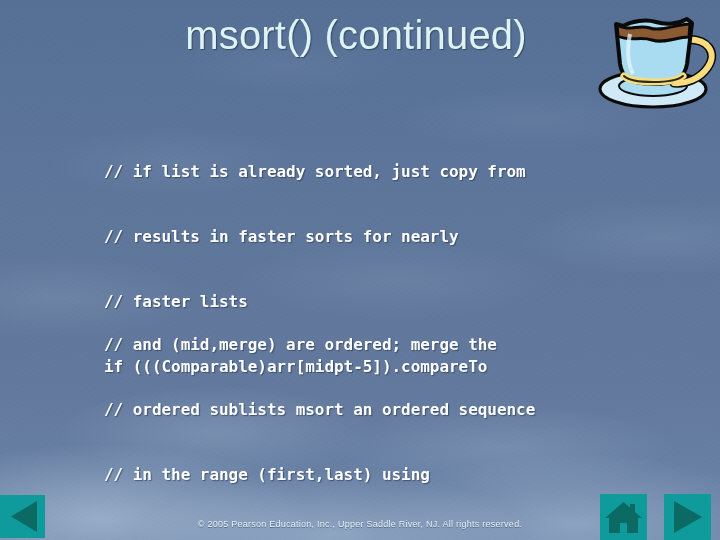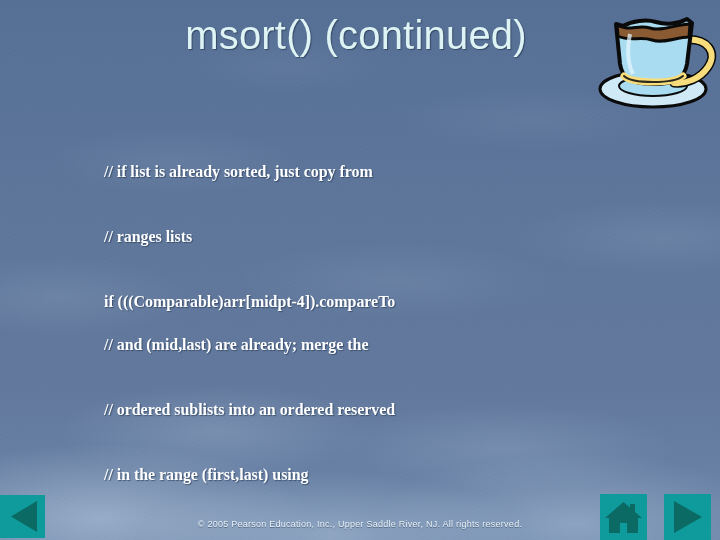--- a/index.html
+++ b/index.html
@@ -53,21 +53,21 @@
     font-family:"DejaVu Sans Mono","Liberation Mono",monospace;
     font-size:16px;font-weight:700;
     color:#ffffff;
     line-height:21.6px;
     letter-spacing:-0.05px;
     white-space:pre;
     text-shadow:1px 1px 1px rgba(30,46,70,.55);
   }
   #code-block-a{top:118px;}
   #code-block-b{top:291px;}
-  .code-line{white-space:pre;font-family:Liberation Serif, serif;}
+  .code-line{white-space:pre;}
 
   .footer{
     position:absolute;left:0;top:519px;width:720px;text-align:center;
     font-size:9px;color:#e8f2f8;letter-spacing:.25px;
     text-shadow:0 1px 0 rgba(30,46,70,.5);
     white-space:nowrap;
   }
 
   .nav-btn{
     position:absolute;
@@ -106,28 +106,29 @@
     <path d="M38 72 C46 80 88 80 97 72" fill="none" stroke="#f7dd7c" stroke-width="7" stroke-linecap="round"></path>
     <path d="M38 72 C46 80 88 80 97 72" fill="none" stroke="#0a0a0a" stroke-width="2" stroke-linecap="round" opacity=".85"></path>
 
     <path d="M44 30 C41 45 42 60 47 70" fill="none" stroke="#e3f5fd" stroke-width="4" opacity=".75"></path>
   </svg>
 
   <div class="title">msort() (continued)</div>
 
   <div class="code" id="code-block-a">
     <div class="code-line">// if list is already sorted, just copy from</div>
-    <div class="code-line">// ranges lists</div>
-    <div class="code-line">if (((Comparable)arr[midpt-4]).compareTo</div>
+    <div class="code-line">// results in faster sorts for nearly</div>
+    <div class="code-line">// faster lists</div>
+    <div class="code-line">if (((Comparable)arr[midpt-5]).compareTo</div>
     
   </div>
 
   <div class="code" id="code-block-b">
-    <div class="code-line">// and (mid,last) are already; merge the</div>
-    <div class="code-line">// ordered sublists into an ordered reserved</div>
+    <div class="code-line">// and (mid,merge) are ordered; merge the</div>
+    <div class="code-line">// ordered sublists msort an ordered sequence</div>
     <div class="code-line">// in the range (first,last) using</div>
     
     
   </div>
 
   <div class="footer">© 2005 Pearson Education, Inc., Upper Saddle River, NJ.  All rights reserved.</div>
 
   <div class="nav-btn" id="nav-prev">
     <svg width="45" height="43" viewBox="0 0 45 43">
       <polygon points="37,6 37,37 11,21.5" fill="#0b6a63"></polygon>

